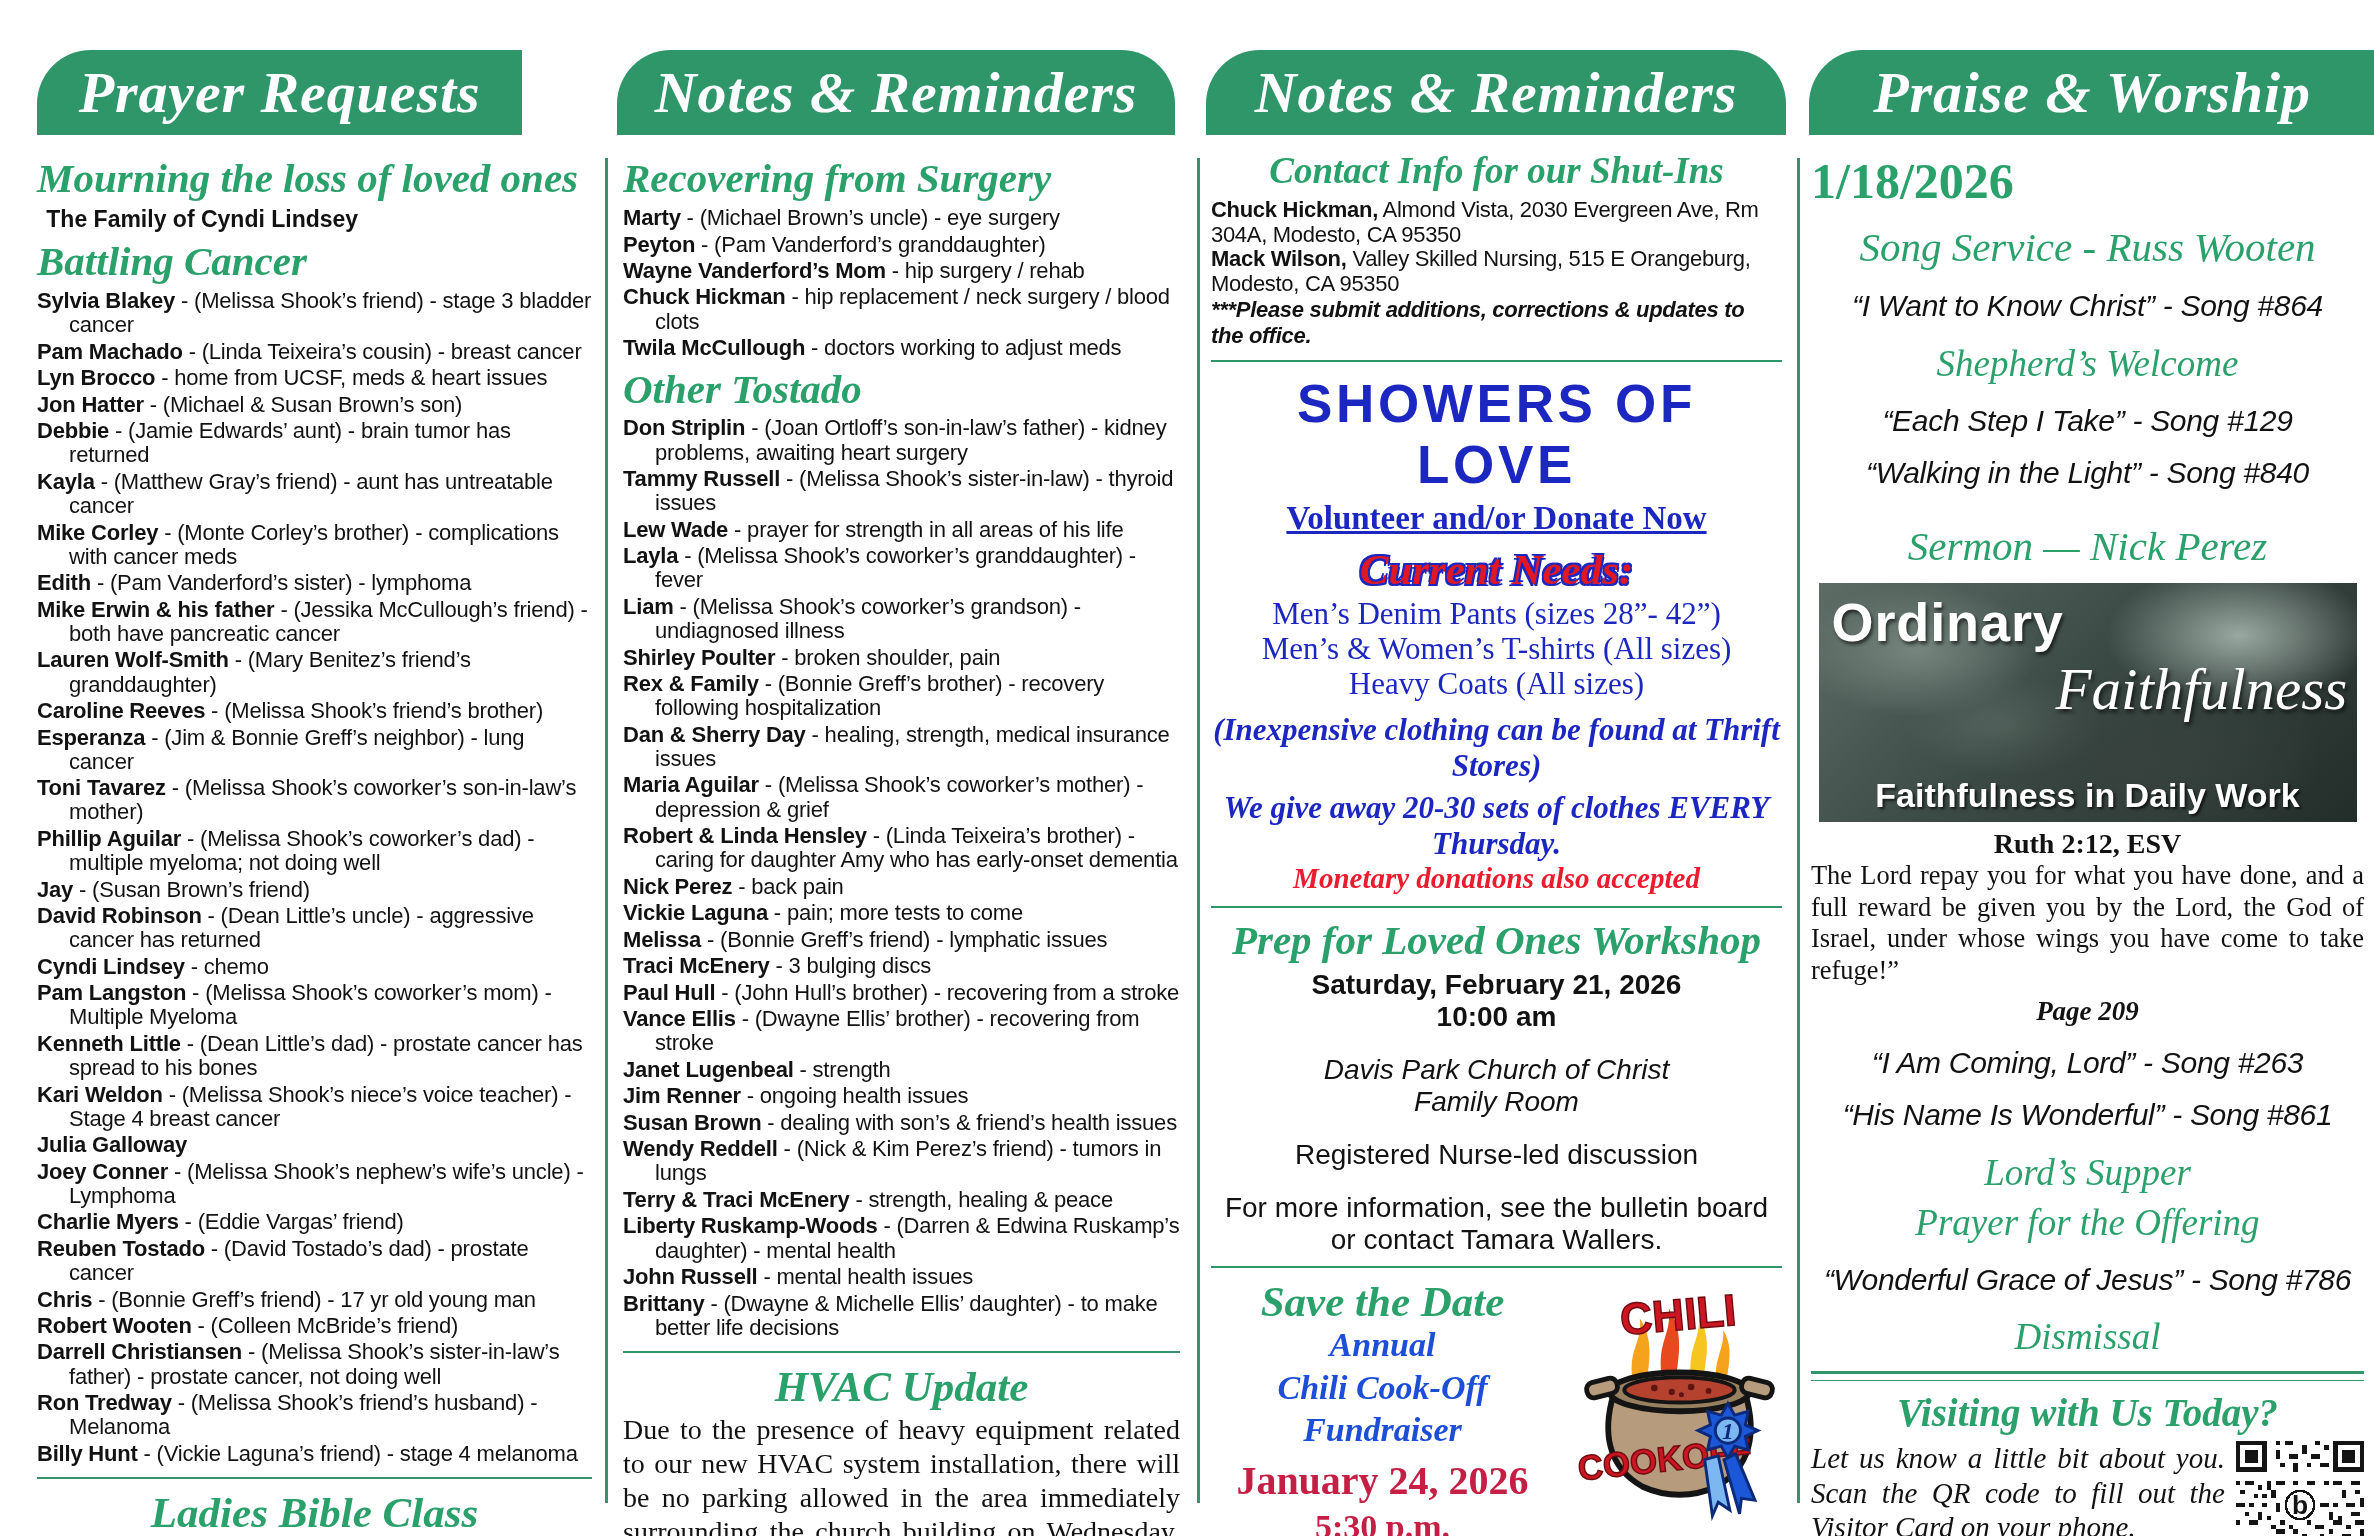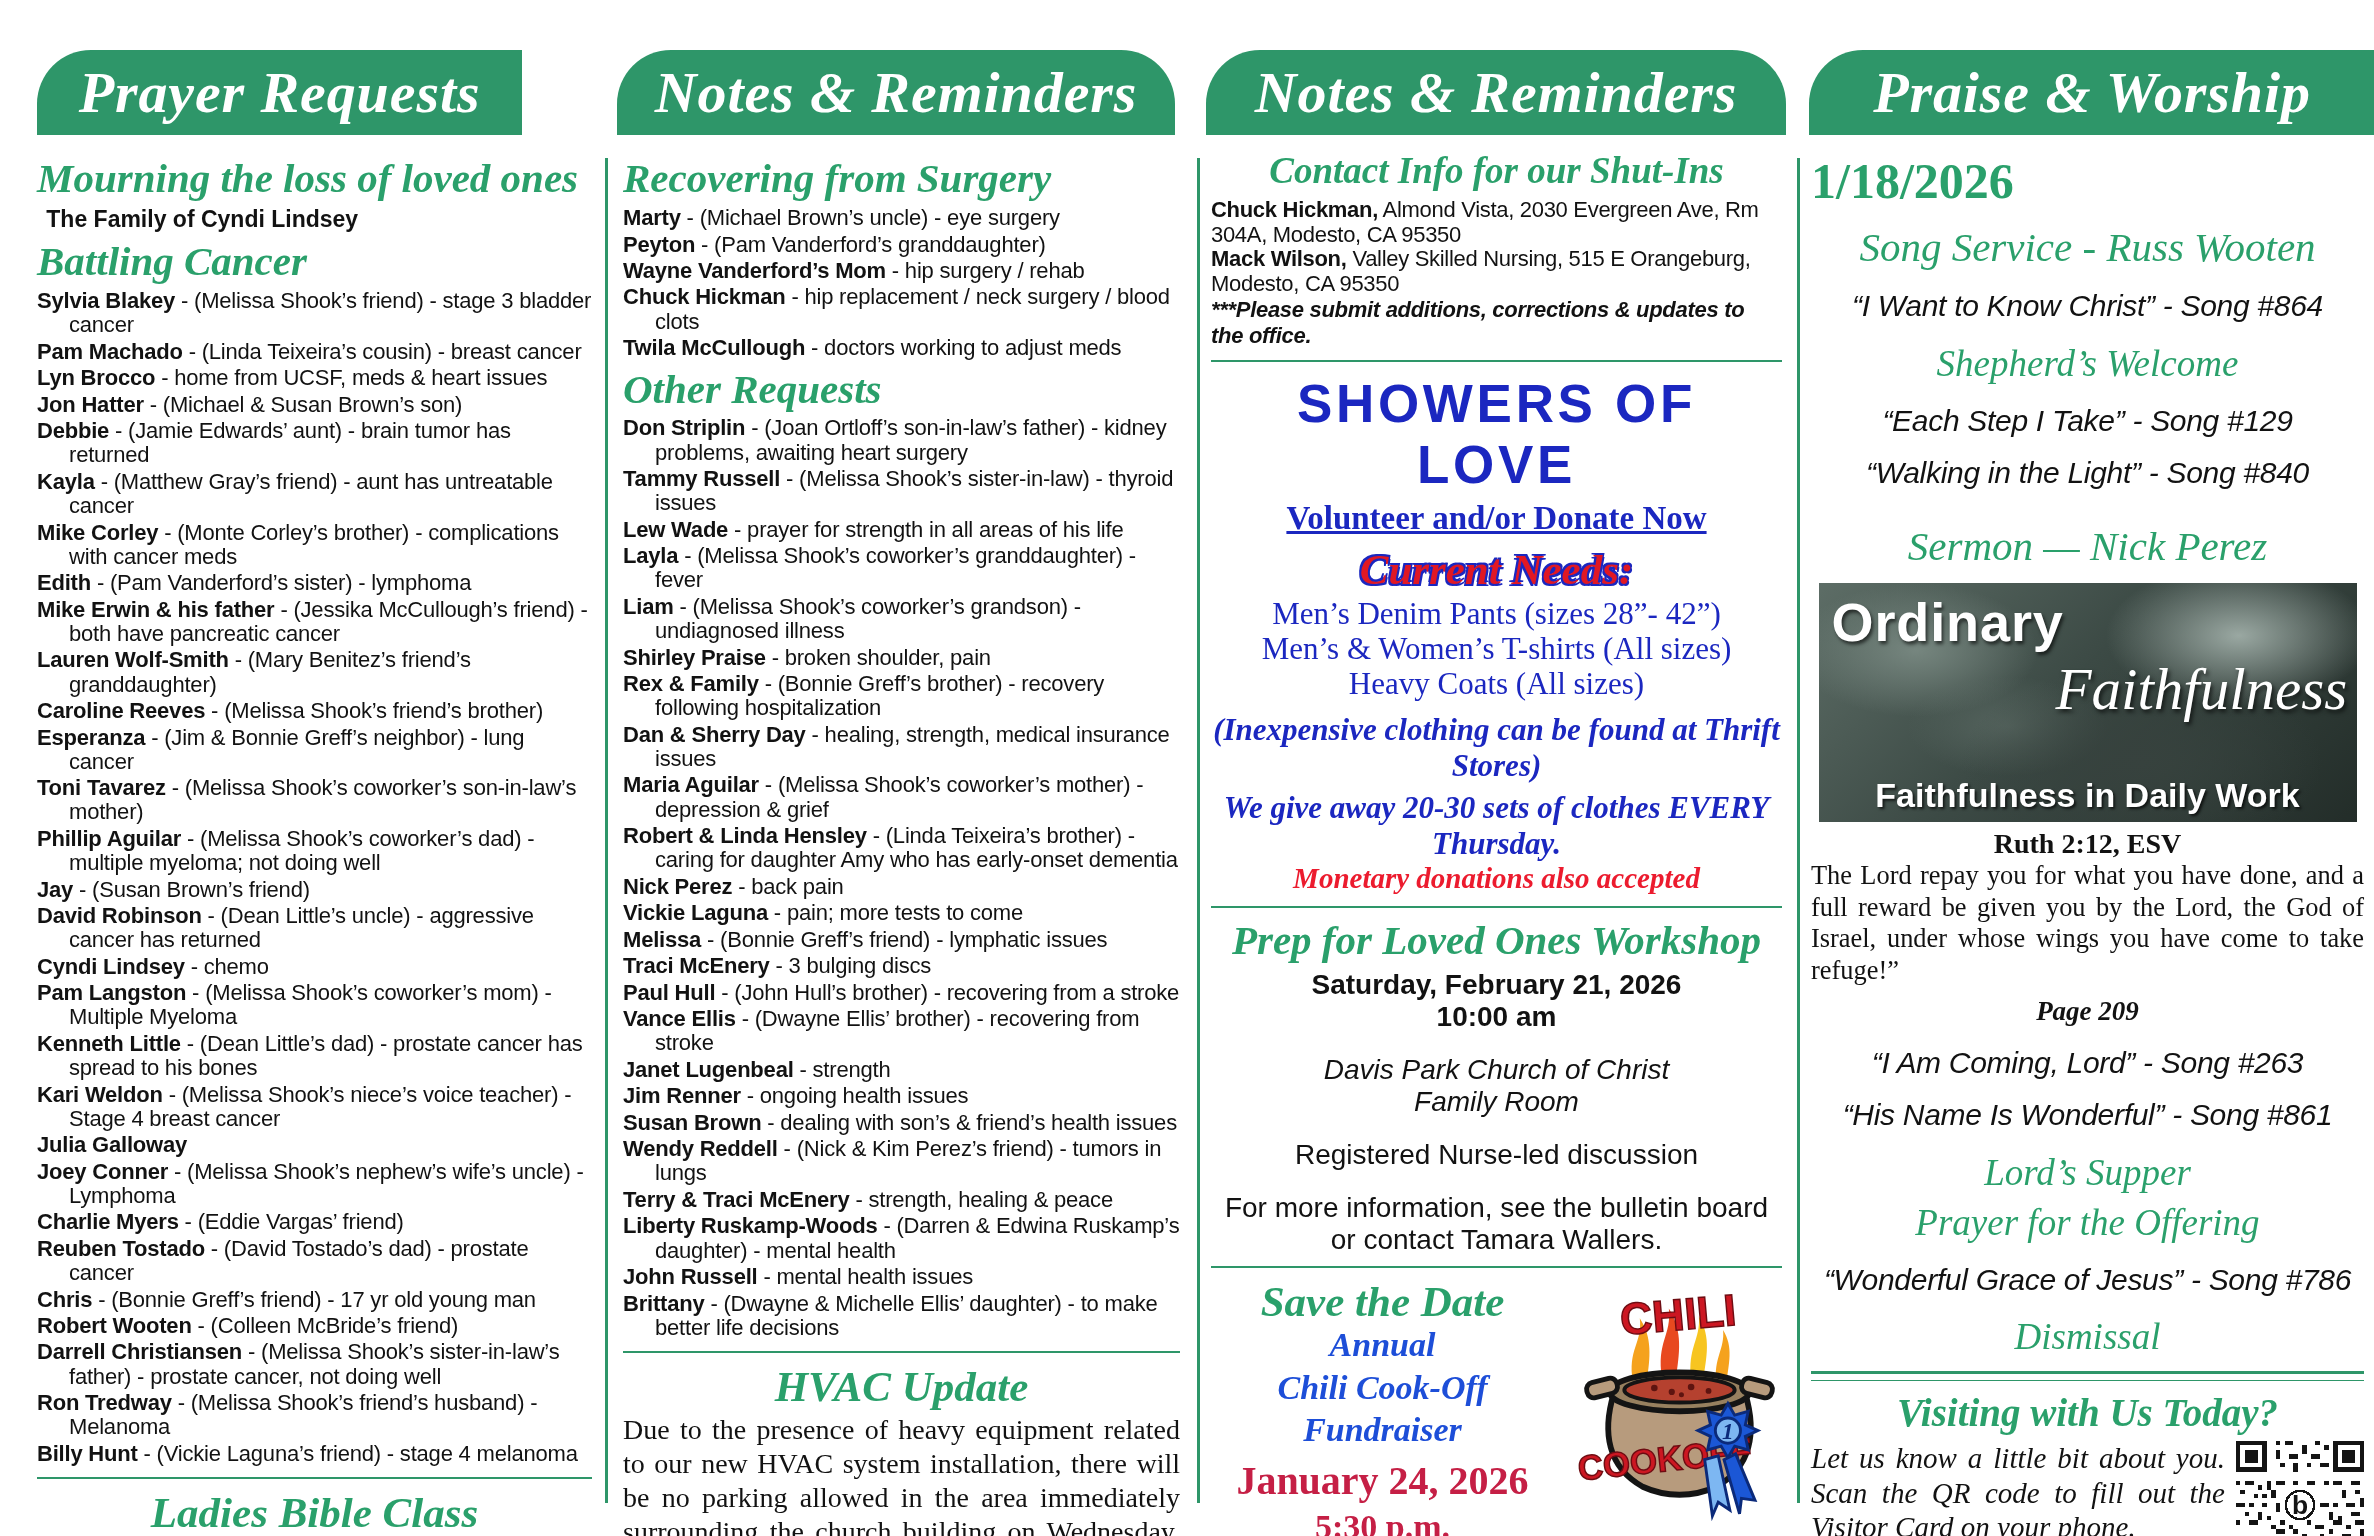--- a/index.html
+++ b/index.html
@@ -216,34 +216,34 @@
 
         <li class="entry"><b>Peyton</b><span> - (Pam Vanderford’s granddaughter)</span></li>
 
         <li class="entry"><b>Wayne Vanderford’s Mom</b><span> - hip surgery / rehab</span></li>
 
         <li class="entry"><b>Chuck Hickman</b><span> - hip replacement / neck surgery / blood clots</span></li>
 
         <li class="entry"><b>Twila McCullough</b><span> - doctors working to adjust meds</span></li>
       </ul>
 
-    <div class="sh">Other Requests</div>
+    <div class="sh">Other Tostado</div>
     <ul class="entries">
 
         <li class="entry"><b>Don Striplin</b><span> - (Joan Ortloff’s son-in-law’s father) - kidney problems, awaiting heart surgery</span></li>
 
         <li class="entry"><b>Tammy Russell</b><span> - (Melissa Shook’s sister-in-law) - thyroid issues</span></li>
 
         <li class="entry"><b>Lew Wade</b><span> - prayer for strength in all areas of his life</span></li>
 
         <li class="entry"><b>Layla</b><span> - (Melissa Shook’s coworker’s granddaughter) - fever</span></li>
 
         <li class="entry"><b>Liam</b><span> - (Melissa Shook’s coworker’s grandson) - undiagnosed illness</span></li>
 
-        <li class="entry"><b>Shirley Praise</b><span> - broken shoulder, pain</span></li>
+        <li class="entry"><b>Shirley Poulter</b><span> - broken shoulder, pain</span></li>
 
         <li class="entry"><b>Rex &amp; Family</b><span> - (Bonnie Greff’s brother) - recovery following hospitalization</span></li>
 
         <li class="entry"><b>Dan &amp; Sherry Day</b><span> - healing, strength, medical insurance issues</span></li>
 
 
         <li class="entry"><b>Maria Aguilar</b><span> - (Melissa Shook’s coworker’s mother) - depression &amp; grief</span></li>
 
         <li class="entry"><b>Robert &amp; Linda Hensley</b><span> - (Linda Teixeira’s brother) - caring for daughter Amy who has early-onset dementia</span></li>
 

